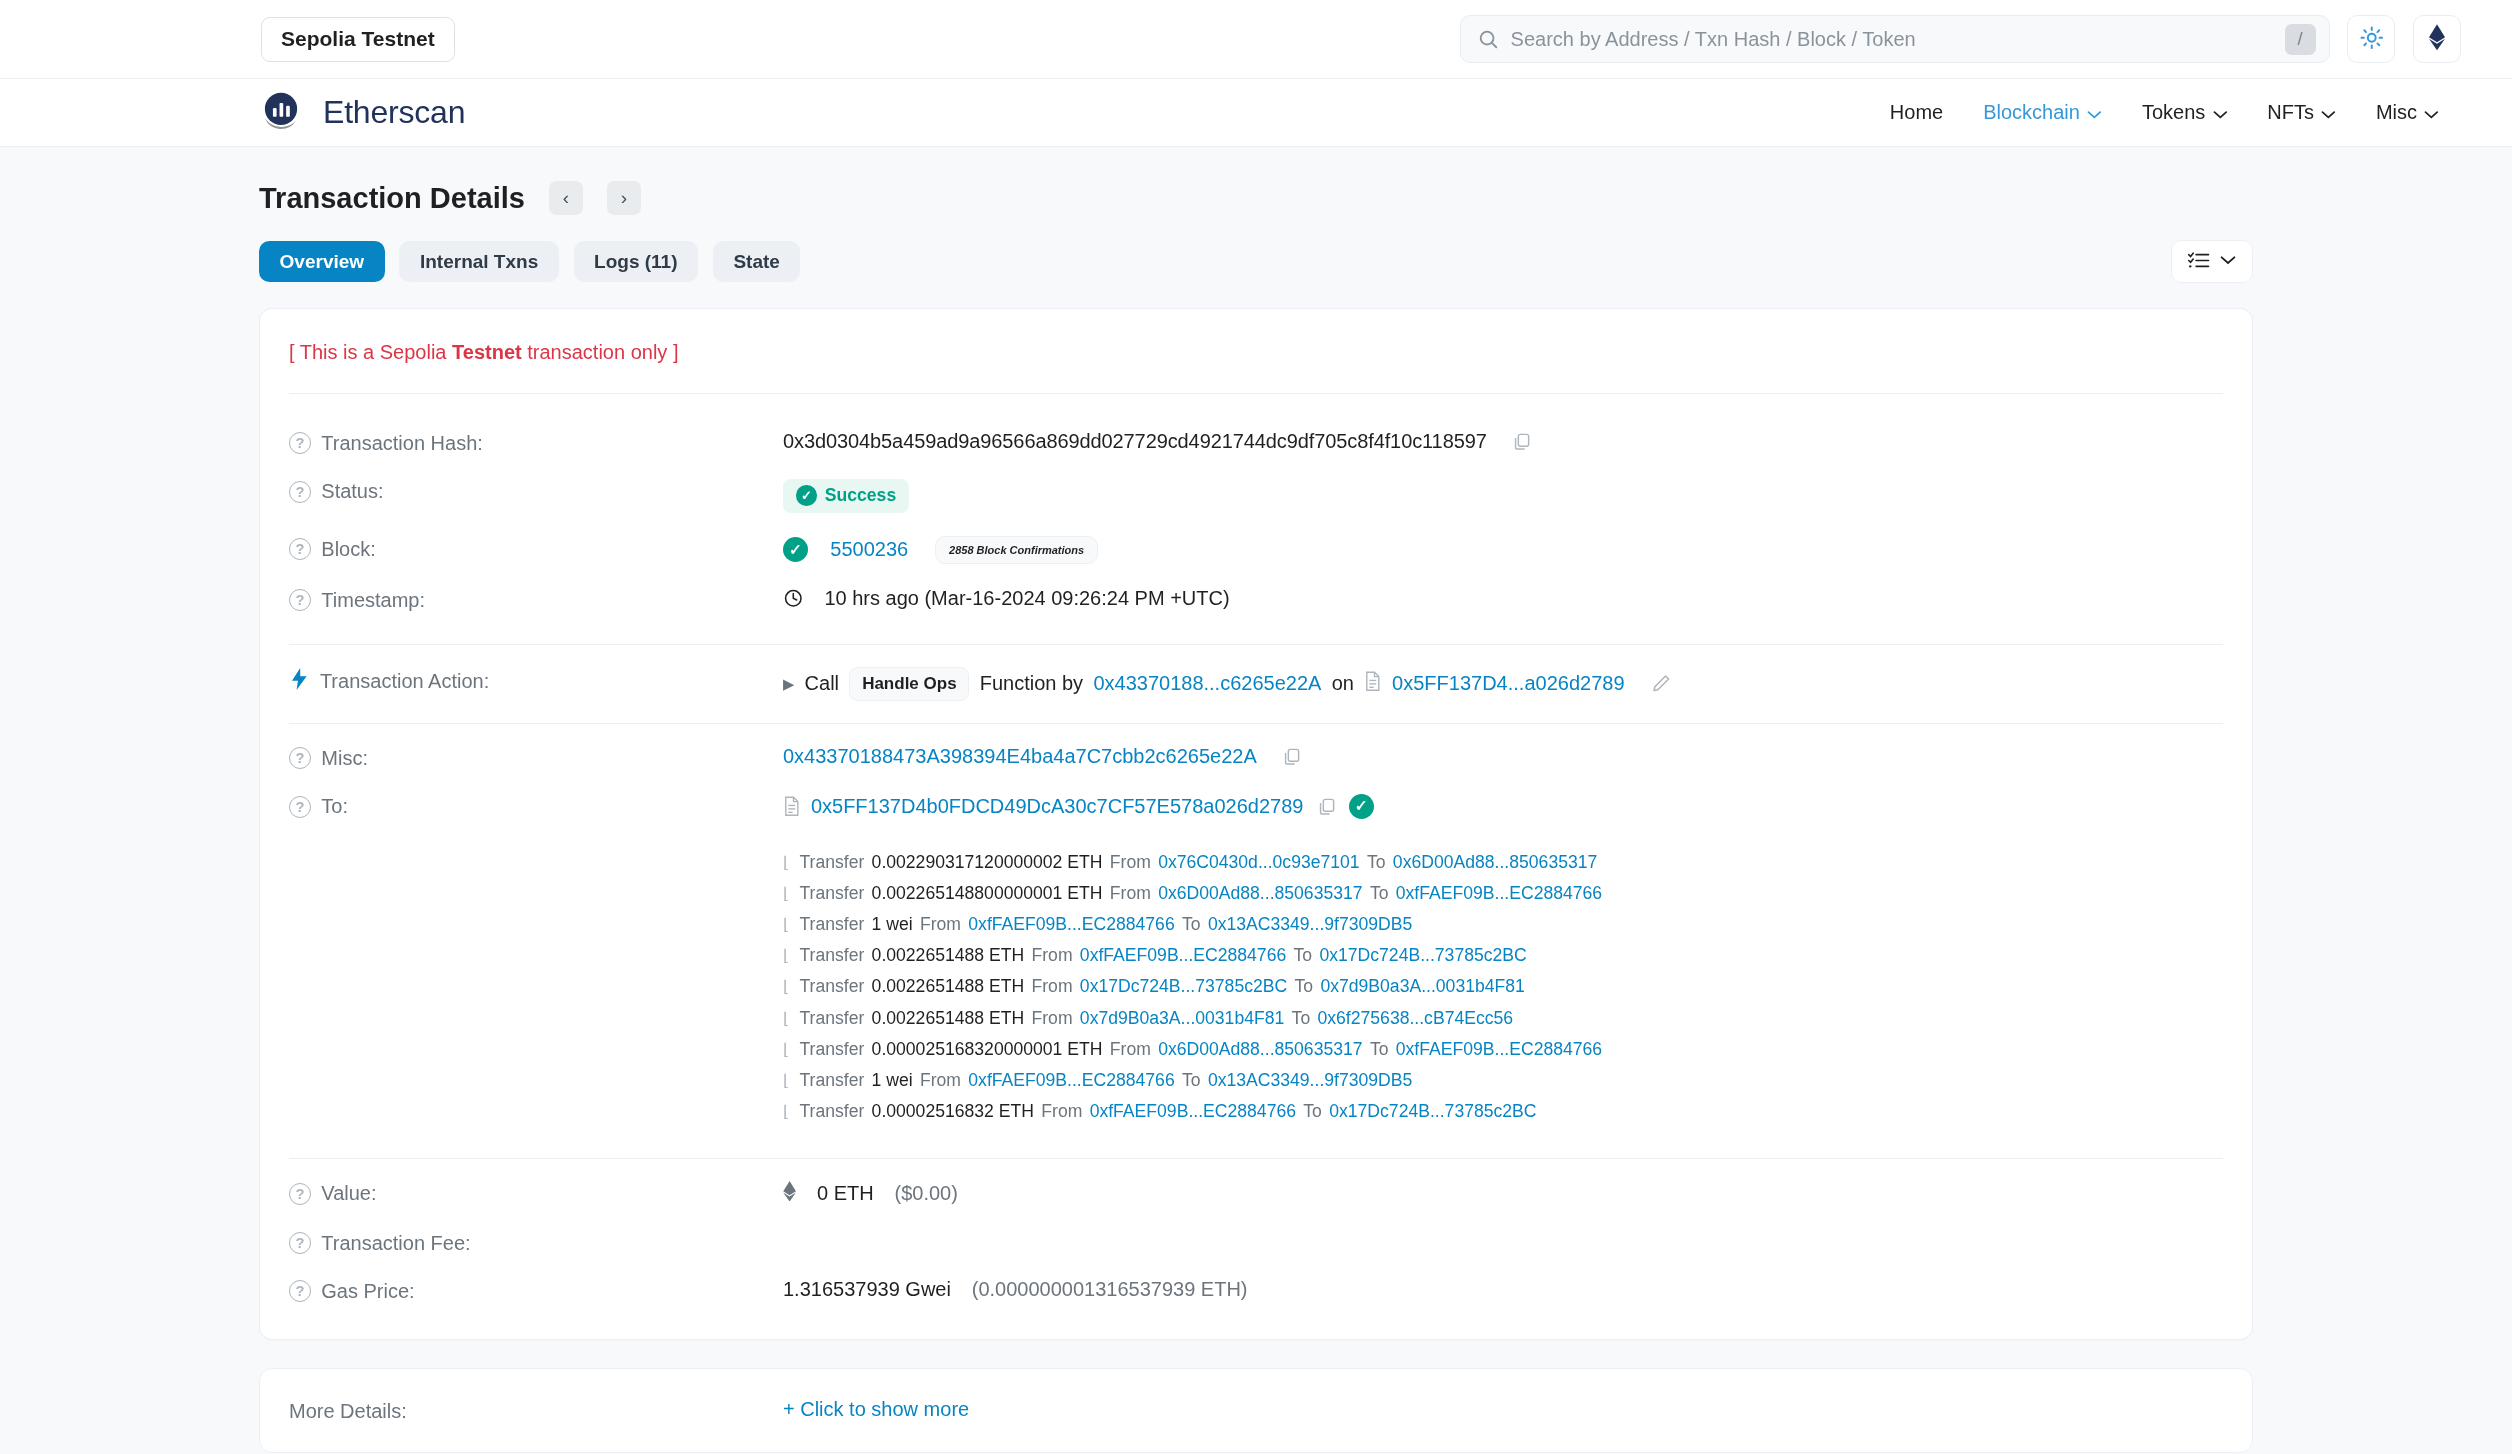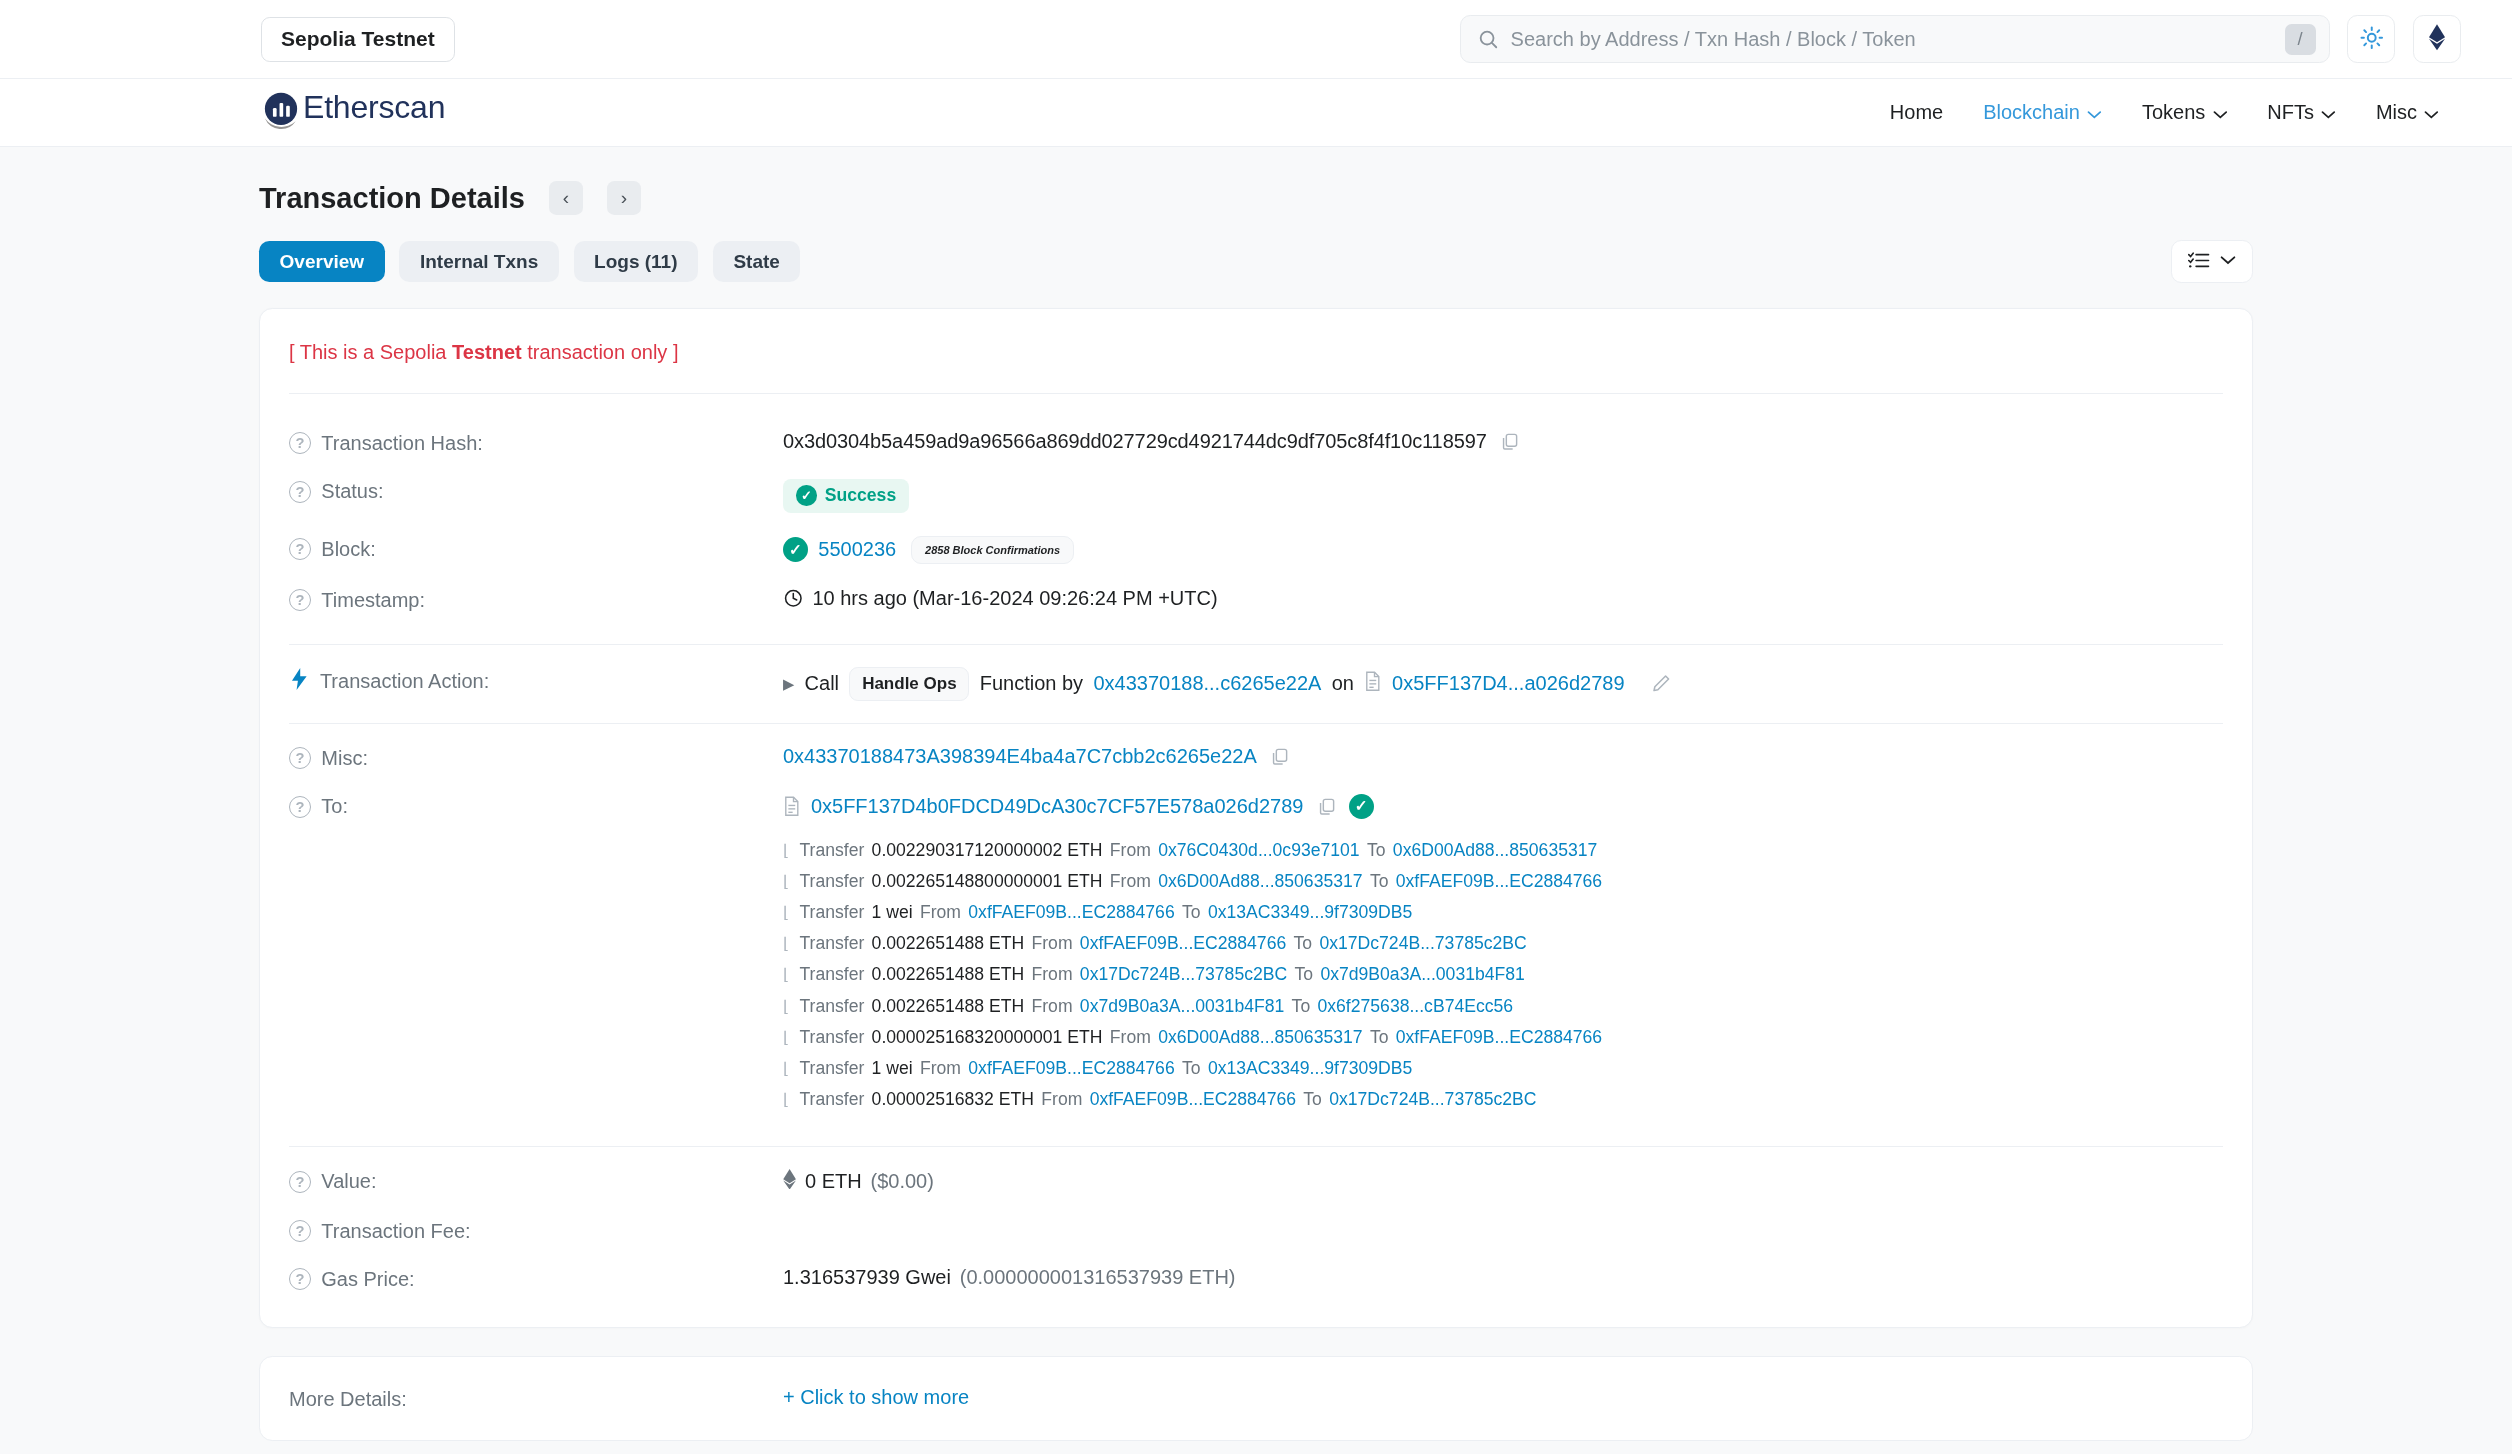--- a/index.html
+++ b/index.html
@@ -74,21 +74,21 @@
 
   
   .navbar {
     height: 68px;
     background: #ffffff;
     border-bottom: 0.7px solid #eceff3;
     display: flex;
     align-items: center;
     padding: 0 73px 0 259px;
   }
-  .brand { display: flex; gap: 0; }
+  .brand { display: flex; align-items: center; gap: 20px; }
   .brand-text {
     font-size: 32px;
     font-weight: 400;
     color: #21325b;
     letter-spacing: -0.2px;
   }
   .nav-spacer { flex: 1; }
   .nav-items { display: flex; align-items: flex-end; gap: 40px; }
   .nav-item {
     font-size: 20px;
@@ -164,21 +164,21 @@
   .hr { height: 0.7px; background: #eceff3; margin: 0 0 25px 0; }
 
   .row { display: flex; align-items: flex-start; padding: 11.8px 0; font-size: 20px; }
   .row-label {
     width: 494px;
     flex: 0 0 494px;
     display: flex; align-items: center; gap: 10.3px;
     color: #6c757d;
     padding-top: 1.5px;
   }
-  .row-val { flex: 1; color: #1e2022; display: flex; align-items: center; flex-wrap: wrap; gap: 0; }
+  .row-val { flex: 1; color: #1e2022; display: flex; align-items: center; flex-wrap: wrap; gap: 12px; }
 
   .qm {
     width: 22px; height: 22px; flex: 0 0 22px;
     border: 1.5px solid #adb5bd;
     border-radius: 50%;
     color: #adb5bd;
     font-size: 14.7px;
     display: flex; align-items: center; justify-content: center;
     font-weight: 700;
   }

